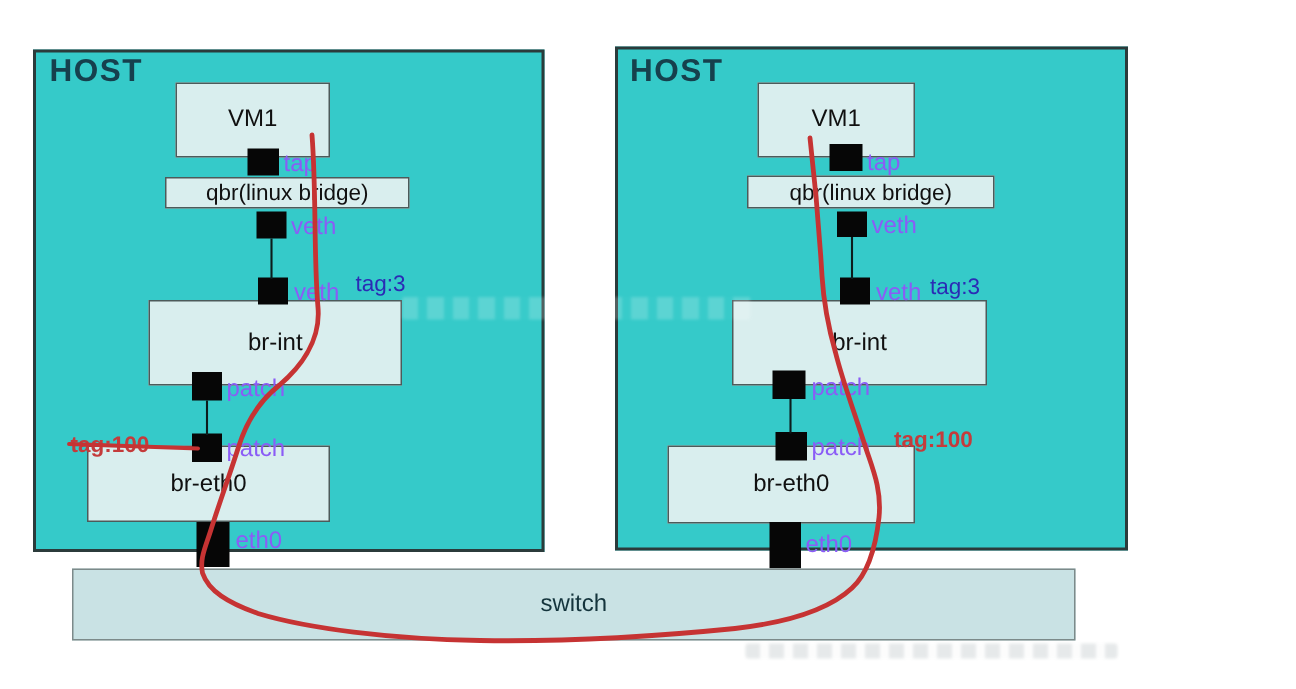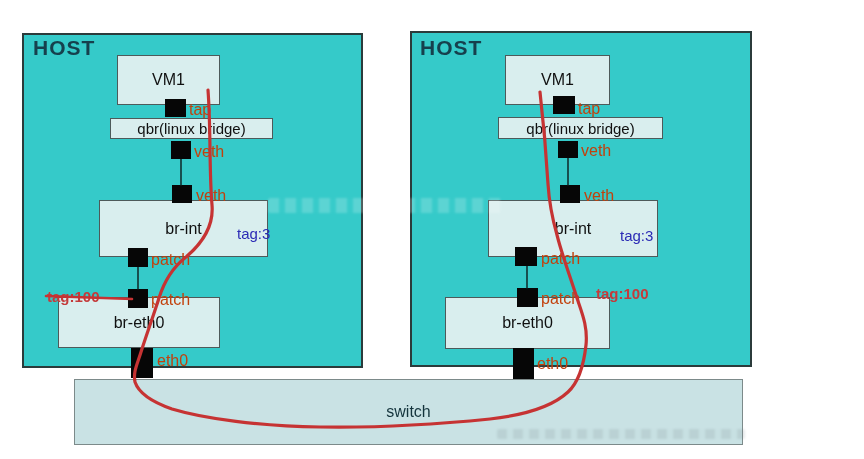--- a/index.html
+++ b/index.html
@@ -13,23 +13,23 @@
   .host-label{
     position:absolute;font-size:21px;font-weight:bold;color:#16404d;letter-spacing:1px;
   }
   .node{
     position:absolute;background:#d9eeee;border:1px solid #4d5a5a;box-sizing:border-box;
     display:flex;align-items:center;justify-content:center;
     font-size:16px;color:#101010;white-space:nowrap;
   }
   .node.small-font{font-size:15px;}
   .port{position:absolute;background:#060606;}
-  .plabel{position:absolute;font-size:16px;color:#c2410c;white-space:nowrap;}
+  .plabel{position:absolute;font-size:16px;color:#8b5cf6;white-space:nowrap;}
   .tag{position:absolute;font-size:15px;white-space:nowrap;}
-  .tag-int{color:#2b2bb5;margin-top:44px;}
+  .tag-int{color:#2b2bb5;}
   .tag-eth{color:#c43b3b;font-weight:bold;}
   .switch-box{
     position:absolute;background:#c9e2e4;border:1px solid #7c8a8a;box-sizing:border-box;
     display:flex;align-items:center;justify-content:center;font-size:16px;color:#14343c;
   }
   .overlay{position:absolute;left:0;top:0;pointer-events:none;}
   .watermark{
     position:absolute;opacity:0.35;filter:blur(1px);border-radius:2px;
     background:repeating-linear-gradient(90deg,rgba(255,255,255,0.55) 0 11px,rgba(255,255,255,0.05) 11px 17px);
   }
@@ -98,21 +98,21 @@
 
   <div class="node" style="left:445px;top:297px;width:165px;height:52px;">br-eth0</div>
 
   <div class="port" style="left:517px;top:288px;width:21px;height:19px;"></div>
   <div class="plabel" style="left:541px;top:290px;">patch</div>
   <div class="tag tag-eth" style="left:596px;top:285px;">tag:100</div>
 
   <div class="port" style="left:513px;top:348px;width:21px;height:31px;"></div>
   <div class="plabel" style="left:537px;top:355px;">eth0</div>
 
-  <div class="switch-box" style="left:74px;top:379px;width:669px;height:66px;">switch</div>
+  <div class="switch-box" style="left:48px;top:379px;width:669px;height:48px;">switch</div>
 
   <div class="watermark" style="left:268px;top:198px;width:234px;height:15px;"></div>
   <div class="watermark dark" style="left:497px;top:429px;width:248px;height:10px;"></div>
 
   <svg class="overlay" width="864" height="459" viewBox="0 0 864 459">
 
     <path d="M181,159 L181,186" stroke="#0c1c1c" stroke-width="1.4" fill="none"></path>
     <path d="M138,267 L138,290" stroke="#0c1c1c" stroke-width="1.4" fill="none"></path>
     <path d="M568,158 L568,186" stroke="#0c1c1c" stroke-width="1.4" fill="none"></path>
     <path d="M527,266 L527,289" stroke="#0c1c1c" stroke-width="1.4" fill="none"></path>

